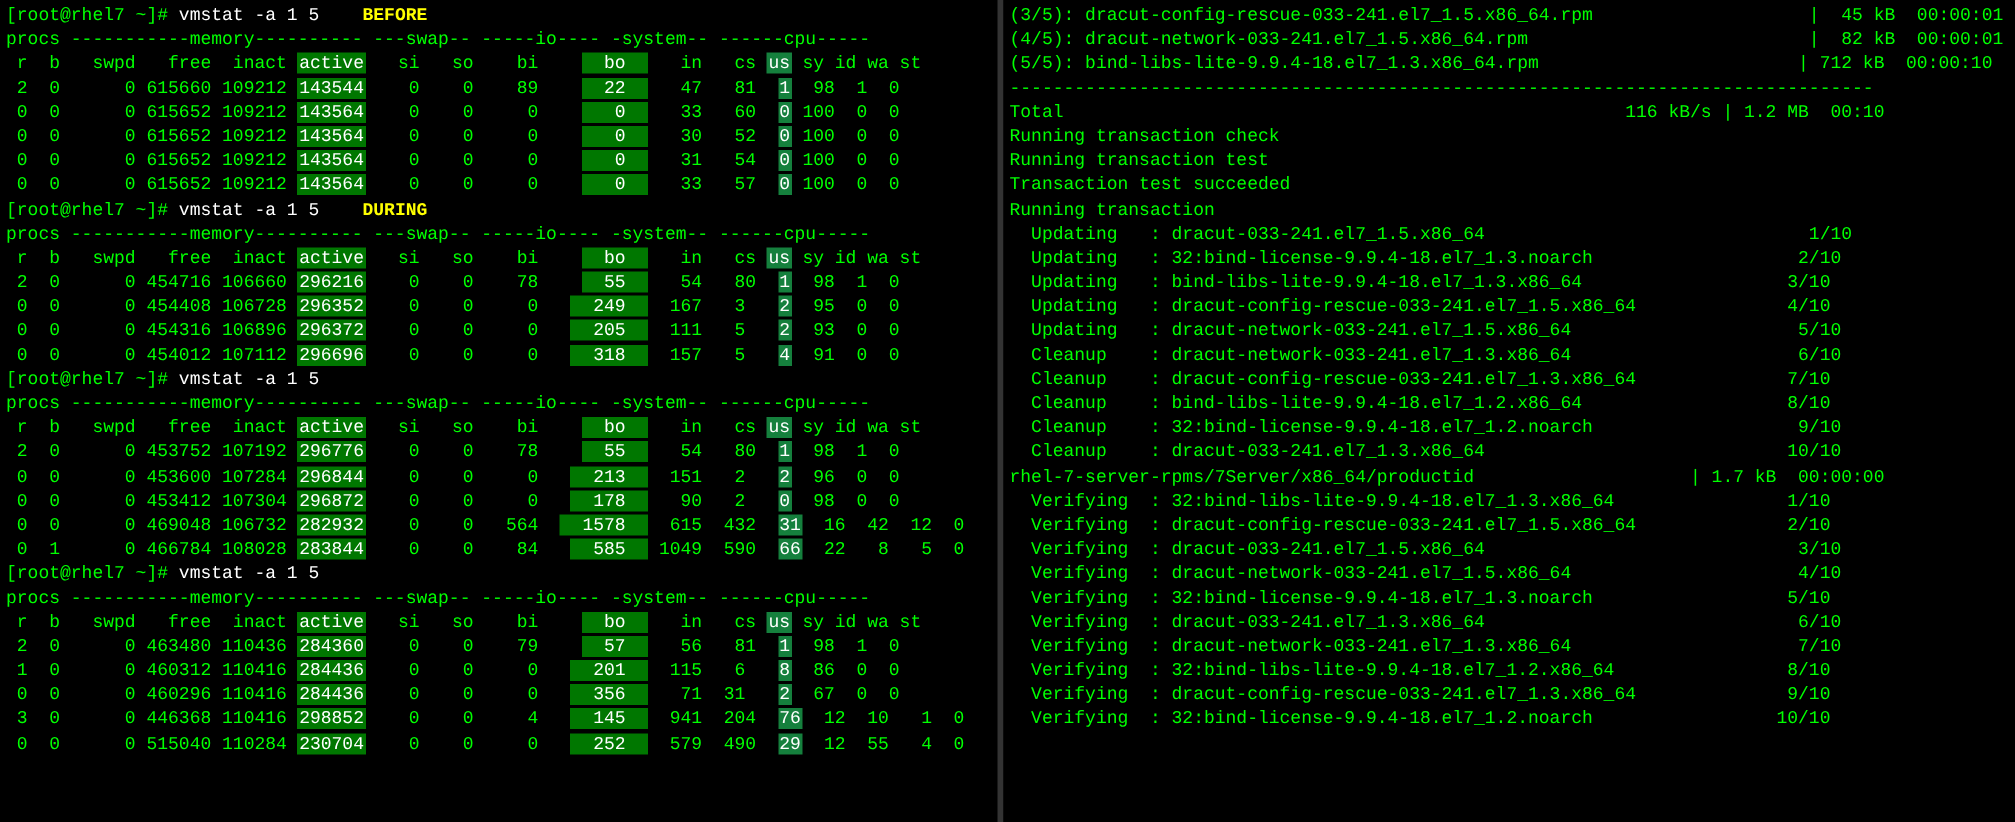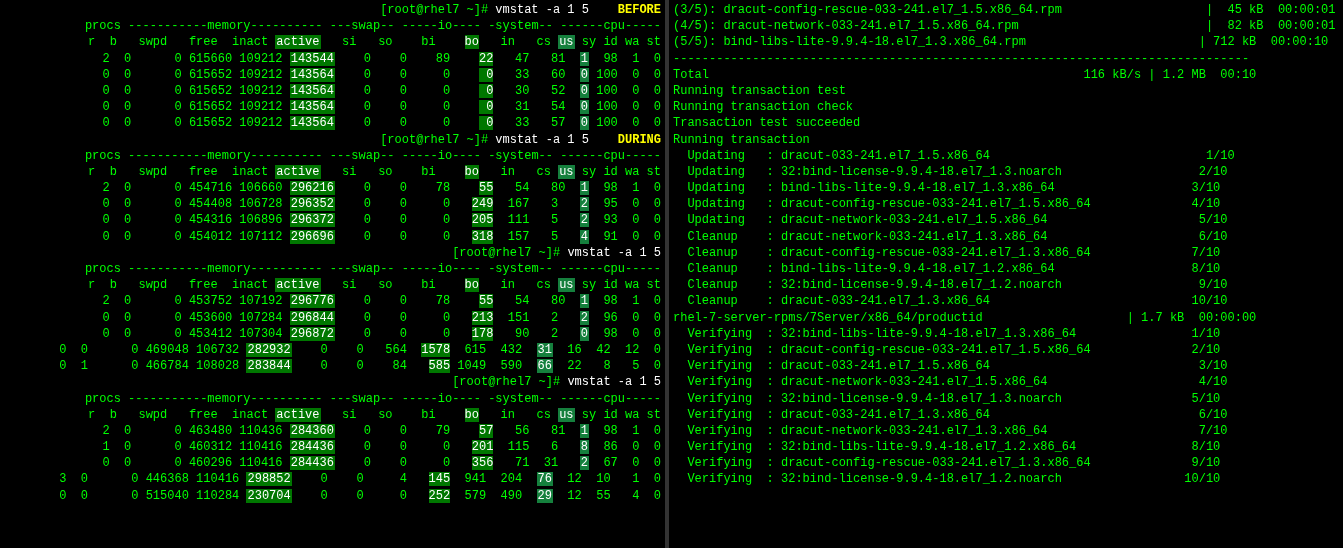--- a/index.html
+++ b/index.html
@@ -13,21 +13,20 @@
       display: flex;
       overflow: hidden;
     }
     #left-panel {
       width: 665px;
       height: 540px;
       background: #000;
       padding: 2px 4px;
       overflow: hidden;
       flex-shrink: 0;
-      text-align: right;
     }
     #divider {
       width: 4px;
       background: #333;
       height: 548px;
       flex-shrink: 0;
     }
     #right-panel {
       flex: 1;
       background: #000;
@@ -42,21 +41,21 @@
     .prompt { color: #00ff00; }
     .cmd { color: #ffffff; }
     .highlight-active {
       background-color: #007700;
       color: #ffffff;
       padding: 0 1px;
     }
     .highlight-bo {
       background-color: #007700;
       color: #ffffff;
-      padding: 0 0;
+      padding: 0 15px;
     }
     .highlight-us {
       background-color: #15803d;
       color: #ffffff;
       padding: 0 1px;
     }
     .label-before {
       color: #ffff00;
       font-weight: bold;
     }
@@ -116,22 +115,22 @@
 </div>
 
 <div id="divider"></div>
 
 <div id="right-panel">
   <div class="right-line">(3/5): dracut-config-rescue-033-241.el7_1.5.x86_64.rpm                    |  45 kB  00:00:01</div>
   <div class="right-line">(4/5): dracut-network-033-241.el7_1.5.x86_64.rpm                          |  82 kB  00:00:01</div>
   <div class="right-line">(5/5): bind-libs-lite-9.9.4-18.el7_1.3.x86_64.rpm                        | 712 kB  00:00:10</div>
   <div class="right-line">--------------------------------------------------------------------------------</div>
   <div class="right-line">Total                                                    116 kB/s | 1.2 MB  00:10</div>
+  <div class="right-line">Running transaction check</div>
   <div class="right-line">Running transaction test</div>
-  <div class="right-line">Running transaction check</div>
   <div class="right-line">Transaction test succeeded</div>
   <div class="right-line">Running transaction</div>
   <div class="right-line">  Updating   : dracut-033-241.el7_1.5.x86_64                              1/10</div>
   <div class="right-line">  Updating   : 32:bind-license-9.9.4-18.el7_1.3.noarch                   2/10</div>
   <div class="right-line">  Updating   : bind-libs-lite-9.9.4-18.el7_1.3.x86_64                   3/10</div>
   <div class="right-line">  Updating   : dracut-config-rescue-033-241.el7_1.5.x86_64              4/10</div>
   <div class="right-line">  Updating   : dracut-network-033-241.el7_1.5.x86_64                     5/10</div>
   <div class="right-line">  Cleanup    : dracut-network-033-241.el7_1.3.x86_64                     6/10</div>
   <div class="right-line">  Cleanup    : dracut-config-rescue-033-241.el7_1.3.x86_64              7/10</div>
   <div class="right-line">  Cleanup    : bind-libs-lite-9.9.4-18.el7_1.2.x86_64                   8/10</div>

